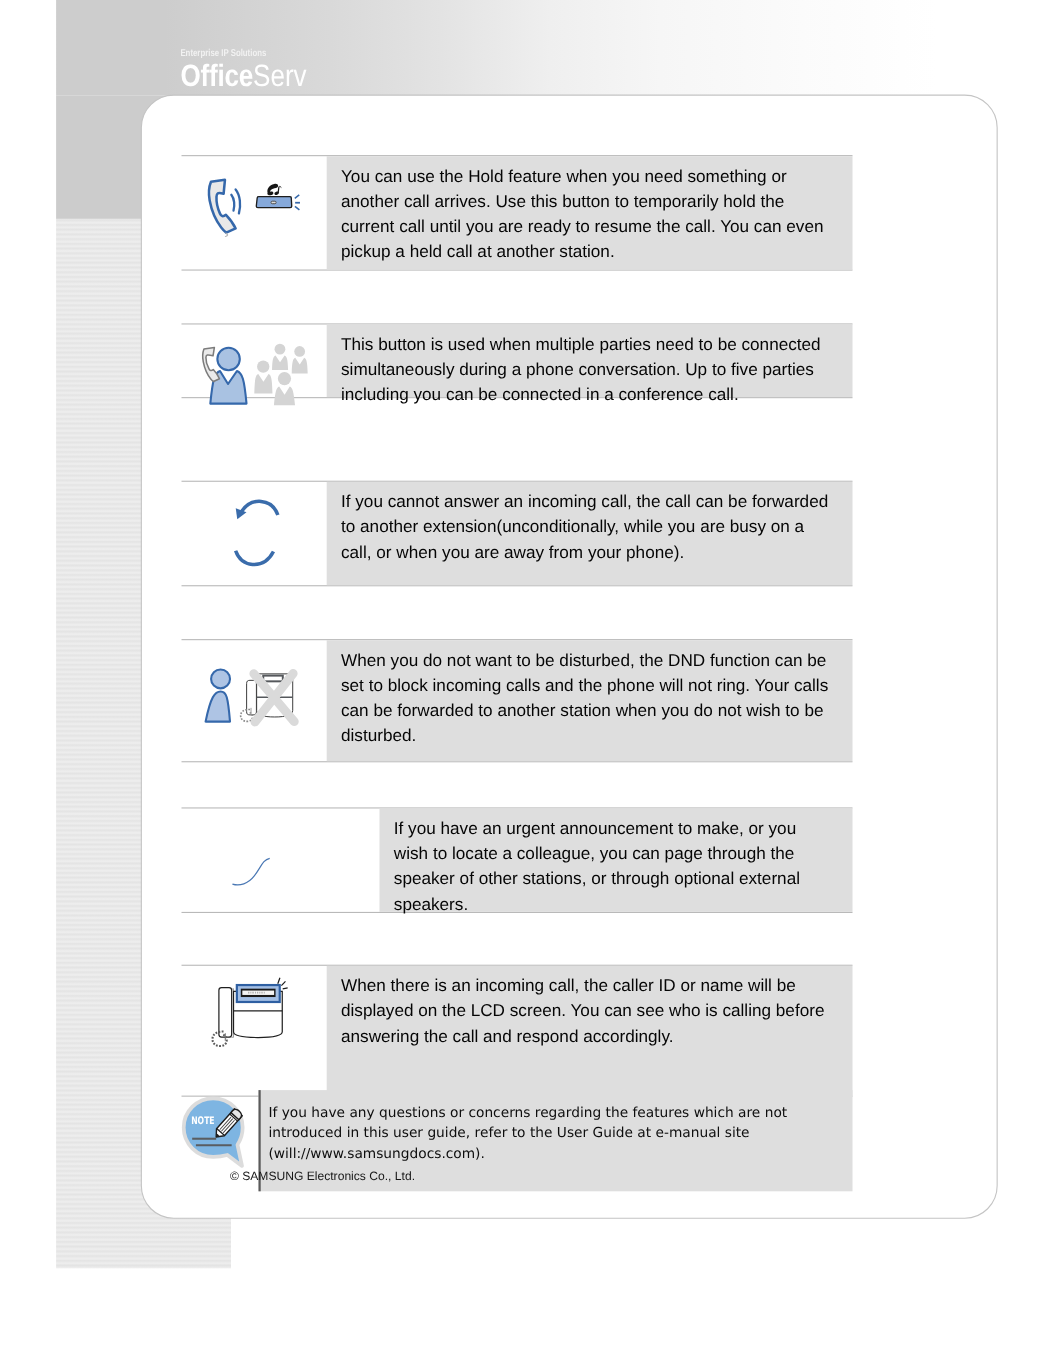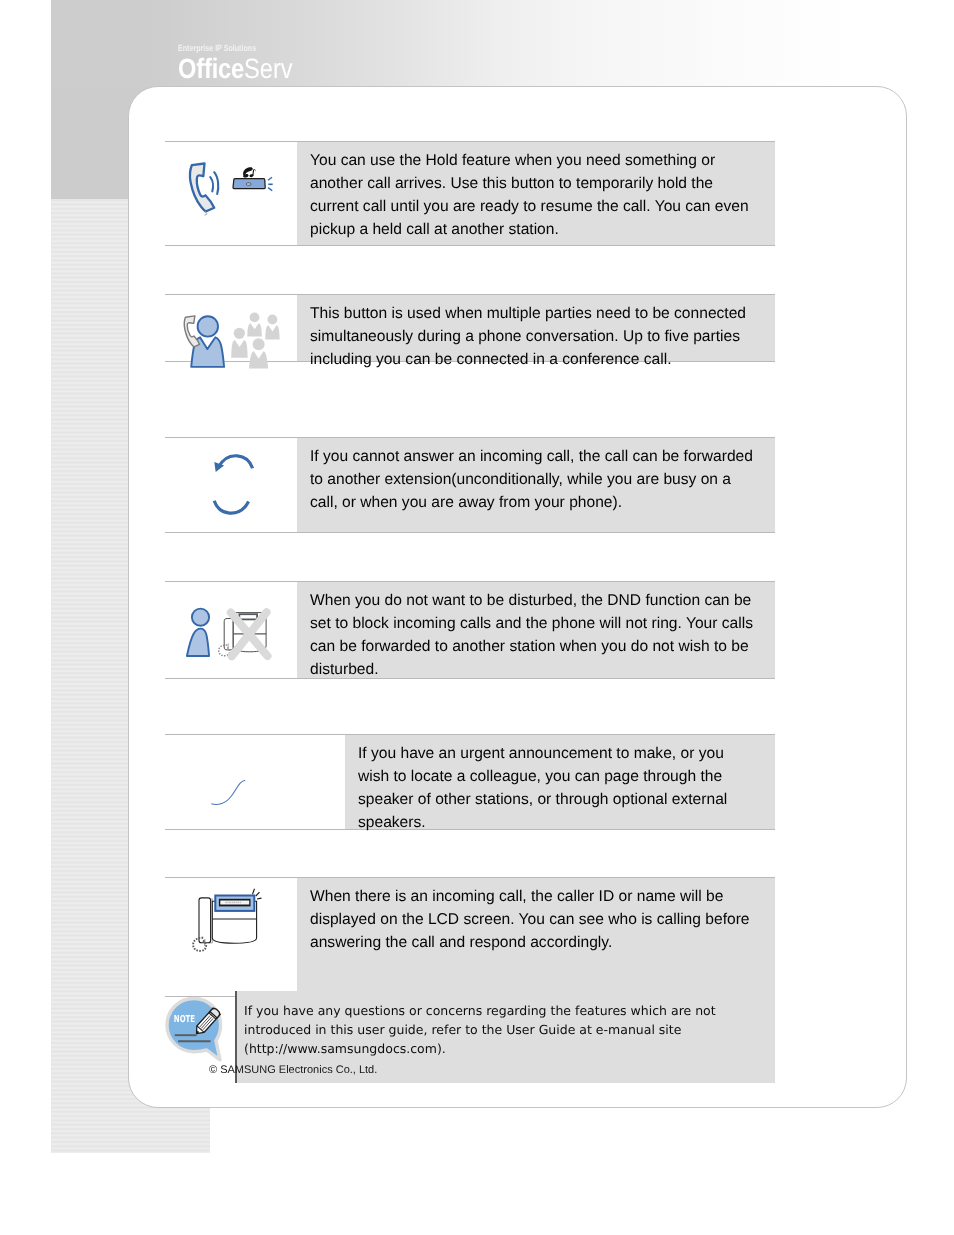--- a/index.html
+++ b/index.html
@@ -33,21 +33,21 @@
   }
 
   
   #content-card {
     position:absolute; left:128px; top:86px; width:779px; height:1022px;
     background:#ffffff; border:1px solid #c4c4c4; border-radius:30px;
     box-sizing:border-box;
   }
 
   
-  #logo { position:absolute; left:178px; top:43px; }
+  #logo { position:absolute; left:164px; top:43px; }
   #logo-tagline {
     font-family:"Liberation Sans", sans-serif; font-size:9px; font-weight:bold;
     color:#f2f2f2; line-height:10px; white-space:nowrap;
     transform:scaleX(0.79); transform-origin:left top;
   }
   #logo-name {
     font-size:28px; line-height:29px; color:#ffffff; margin-top:1px;
     white-space:nowrap; transform:scaleX(0.845); transform-origin:left top;
   }
   #logo-name .b { font-weight:bold; letter-spacing:-0.2px; }
@@ -64,21 +64,21 @@
   }
   .feature-icon > svg { position:absolute; }
   .feature-text {
     flex:1; background:#dedede; box-sizing:border-box;
     padding:6.5px 19px 0 13px;
     font-size:15.6px; line-height:23.2px; color:#050505;
   }
   #row1 { top:141px; height:105px; }
   #row2 { top:294px; height:68px; }
   #row3 { top:437px; height:96px; }
-  #row4 { top:581px; height:98px; }
+  #row4 { top:581px; height:112px; }
   #row5 { top:734px; height:96px;gap:48px; }
   #row6 { top:877px; height:120px; }
 
   #note-row {
     position:absolute; left:165px; top:991px; width:610px; height:92px;
     display:flex;
   }
   #note-icon-cell { width:70px; flex:0 0 70px; position:relative; }
   #note-text {
     flex:1; background:#dedede; border-left:2px solid #5b5b5b;
@@ -328,17 +328,17 @@
         <g transform="rotate(42 206.5 1022.5)">
           <path d="M201.7 1007.3 L211.3 1007.3 L211.3 1031.6 L206.5 1037.4 L201.7 1031.6 Z" fill="#ffffff" stroke="#1c1c1c" stroke-width="1.3" stroke-linejoin="round"></path>
           <path d="M201.7 1009.8 C201.7 1004.6 211.3 1004.6 211.3 1009.8 L211.3 1012.0 L201.7 1012.0 Z" fill="#e6e6e6" stroke="#1c1c1c" stroke-width="1.3" stroke-linejoin="round"></path>
           <path d="M201.7 1013.7 L211.3 1013.7" stroke="#1c1c1c" stroke-width="1.1" fill="none"></path>
           <path d="M204.5 1015.0 L204.5 1030.4 M206.6 1015.0 L206.6 1030.4 M208.7 1015.0 L208.7 1030.4" stroke="#4a4a4a" stroke-width="0.9" fill="none"></path>
           <path d="M201.7 1031.4 L211.3 1031.4" stroke="#1c1c1c" stroke-width="1.1" fill="none"></path>
           <path d="M205.2 1034.6 L207.8 1034.6 L206.5 1037.5 Z" fill="#1c1c1c"></path>
         </g>
       </svg>
     </div>
-    <div id="note-text">If you have any questions or concerns regarding the features which are not introduced in this user guide, refer to the User Guide at e-manual site (http://www.samsungdocs.com).</div>
+    <div id="note-text">If you have any questions or concerns regarding the features which are not introduced in this user guide, refer to the User Guide at e-manual site (will://www.samsungdocs.com).</div>
   </div>
 
   <div id="copyright">© SAMSUNG Electronics Co., Ltd.</div>
 </div>
 
 </body></html>

